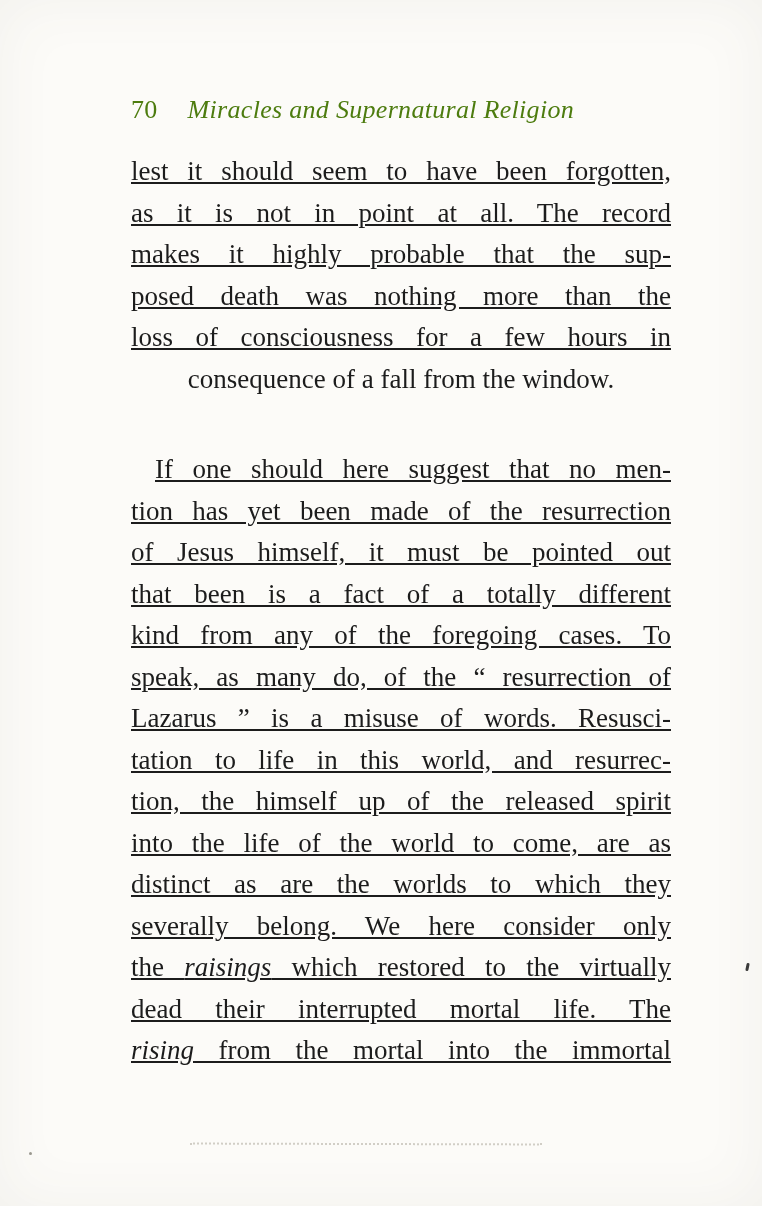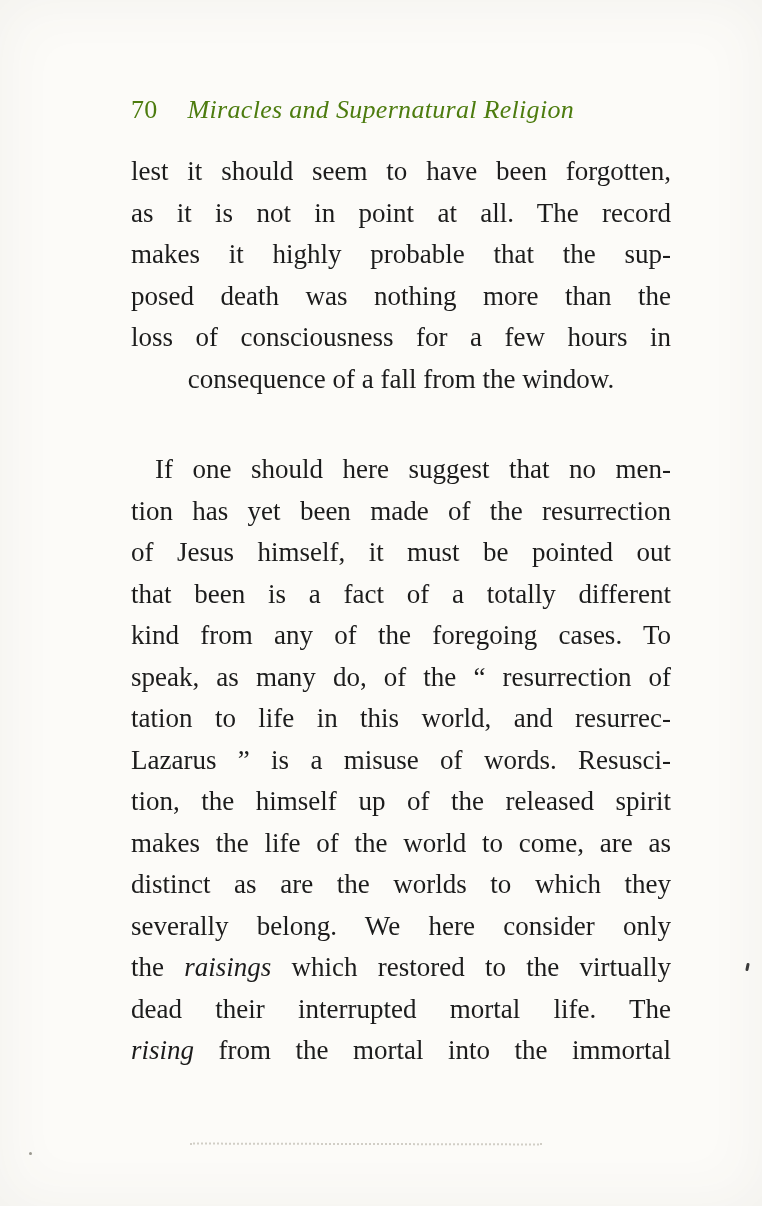--- a/index.html
+++ b/index.html
@@ -48,20 +48,21 @@
   .paragraph + .paragraph {
     margin-top: 49px;
   }
   .line {
     text-align: center;
     white-space: normal;
   }
   .line.justify {
     text-align: justify;
     text-align-last: justify;
+    text-decoration: underline;
   }
   .line.indent {
     text-indent: 24px;
   }
   .italic {
     font-style: italic;
   }
   
   .scan-noise-line {
     position: absolute;
@@ -110,24 +111,24 @@
         <div class="line justify"><span>loss of consciousness for a few hours in</span></div>
         <div class="line"><span>consequence of a fall from the window.</span></div>
       </div>
       <div class="paragraph">
         <div class="line justify indent"><span>If one should here suggest that no men-</span></div>
         <div class="line justify"><span>tion has yet been made of the resurrection</span></div>
         <div class="line justify"><span>of Jesus himself, it must be pointed out</span></div>
         <div class="line justify"><span>that been is a fact of a totally different</span></div>
         <div class="line justify"><span>kind from any of the foregoing cases.  To</span></div>
         <div class="line justify"><span>speak, as many do, of the “ resurrection of</span></div>
+        <div class="line justify"><span>Lazarus ” is a misuse of words.  Resusci-</span></div>
         <div class="line justify"><span>tation to life in this world, and resurrec-</span></div>
-        <div class="line justify"><span>Lazarus ” is a misuse of words.  Resusci-</span></div>
         <div class="line justify"><span>tion, the himself up of the released spirit</span></div>
-        <div class="line justify"><span>makes the life of the world to come, are as</span></div>
+        <div class="line justify"><span>into the life of the world to come, are as</span></div>
         <div class="line justify"><span>distinct as are the worlds to which they</span></div>
         <div class="line justify"><span>severally belong.  We here consider only</span></div>
         <div class="line justify"><span>the </span><span class="italic">raisings</span><span> which restored to the virtually</span></div>
         <div class="line justify"><span>dead their interrupted mortal life.  The</span></div>
         <div class="line justify"><span class="italic">rising</span><span> from the mortal into the immortal</span></div>
       </div>
     </div>
 </div>
 
 <div class="scan-noise-line"></div>

